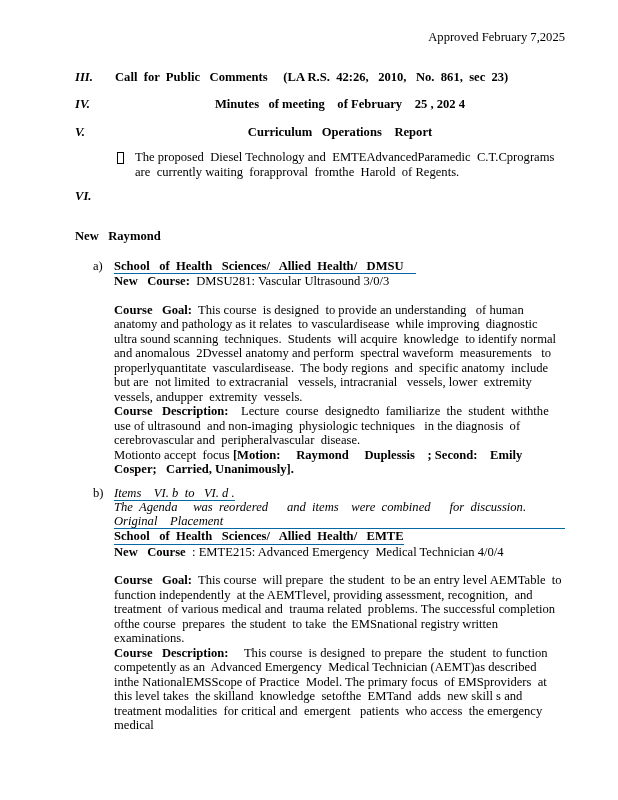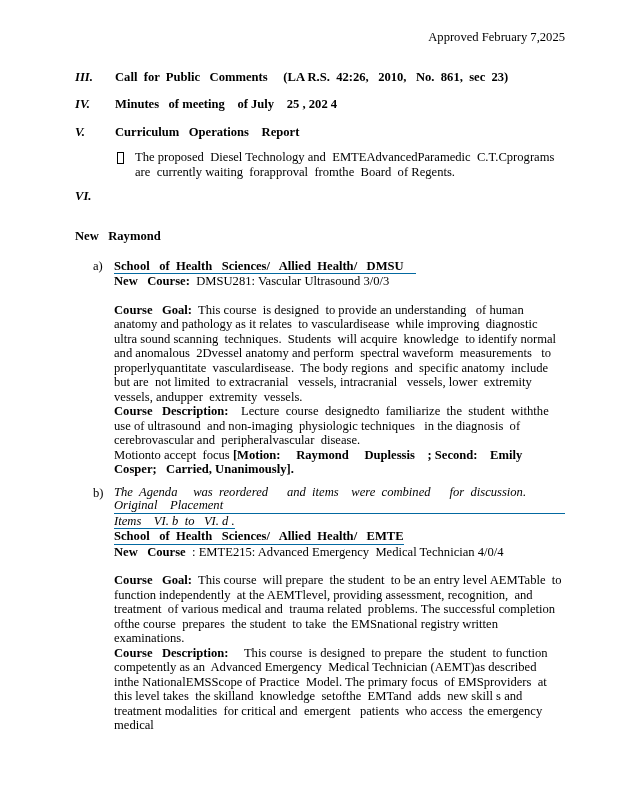--- a/index.html
+++ b/index.html
@@ -9,21 +9,21 @@
     font-family:"Liberation Serif","DejaVu Serif",serif;
     font-size:12.6px;line-height:14.5px;
     padding:30px 53px 0 75px;
     overflow:hidden;
   }
   .pre{white-space:pre-wrap;}
   .approval{text-align:right;margin-bottom:25px;}
   .sec{display:flex;margin-bottom:13px;}
   .numeral{flex:0 0 40px;font-weight:bold;font-style:italic;}
   .content{flex:1 1 auto;min-width:0;}
-  .heading{font-weight:bold;}
+  .heading{font-weight:bold;text-align:center;}
   .b{font-weight:bold;}
   p.para{margin:0;}
   .bullet-row{display:flex;margin-top:11px;}
   .bullet-glyph{
     flex:0 0 auto;width:5px;height:10px;border:1px solid #000;
     margin:2px 11px 0 2px;
   }
   .subitem{display:flex;margin-bottom:9px;}
   .marker{flex:0 0 21px;margin-left:18px;}
   .uline{display:inline-block;border-bottom:1px solid #0369a1;line-height:13.5px;}
@@ -42,31 +42,31 @@
   <div class="sec">
     <div class="numeral pre">III.</div>
     <div class="content">
       <span class="heading pre">Call  for  Public   Comments     (LA R.S.  42:26,   2010,   No.  861,  sec  23)</span>
     </div>
   </div>
 
   <div class="sec">
     <div class="numeral pre">IV.</div>
     <div class="content">
-      <div class="heading pre">Minutes   of meeting    of July    25 , 202 4</div>
+      <div class="heading pre">Minutes   of meeting    of February    25 , 202 4</div>
     </div>
   </div>
 
   <div class="sec sec-tight">
     <div class="numeral pre">V.</div>
     <div class="content">
       <div class="heading pre">Curriculum   Operations    Report</div>
       <div class="bullet-row">
         <span class="bullet-glyph"></span>
-        <span class="pre">The proposed  Diesel Technology and  EMTEAdvancedParamedic  C.T.Cprograms are  currently waiting  forapproval  fromthe  Board  of Regents.</span>
+        <span class="pre">The proposed  Diesel Technology and  EMTEAdvancedParamedic  C.T.Cprograms are  currently waiting  forapproval  fromthe  Harold  of Regents.</span>
       </div>
     </div>
   </div>
 
   <div class="sec sec-vi">
     <div class="numeral pre">VI.</div>
     <div class="content">
       <span class="heading pre">New   Raymond</span>
     </div>
   </div>
@@ -79,22 +79,22 @@
       <div class="spacer"></div>
       <p class="para pre"><span class="b">Course   Goal:</span><span>  This course  is designed  to provide an understanding   of human  anatomy and pathology as it relates  to vasculardisease  while improving  diagnostic  ultra sound scanning  techniques.  Students  will acquire  knowledge  to identify normal  and anomalous  2Dvessel anatomy and perform  spectral waveform  measurements   to properlyquantitate  vasculardisease.  The body regions  and  specific anatomy  include but are  not limited  to extracranial   vessels, intracranial   vessels, lower  extremity  vessels, andupper  extremity  vessels.</span></p>
       <p class="para pre"><span class="b">Course   Description:</span><span>    Lecture  course  designedto  familiarize  the  student  withthe  use of ultrasound  and non-imaging  physiologic techniques   in the diagnosis  of cerebrovascular and  peripheralvascular  disease.</span></p>
       <p class="para pre"><span>Motionto accept  focus </span><span class="b">[Motion:     Raymond     Duplessis    ; Second:    Emily   Cosper;   Carried, Unanimously].</span></p>
     </div>
   </div>
 
   <div class="subitem">
     <div class="marker pre">b)</div>
     <div class="content">
+      <div class="note-line"><span class="uline pre">Items    VI. b  to   VI. d .</span></div>
       <div class="note-line"><span class="uline pre">The  Agenda     was  reordered      and  items    were  combined      for  discussion.      Original    Placement</span></div>
-      <div class="note-line"><span class="uline pre">Items    VI. b  to   VI. d .</span></div>
       <div><span class="heading uline pre">School   of  Health   Sciences/   Allied  Health/   EMTE</span></div>
       <p class="para pre"><span class="b">New   Course</span><span>  : EMTE215: Advanced Emergency  Medical Technician 4/0/4</span></p>
       <div class="spacer"></div>
       <p class="para pre"><span class="b">Course   Goal:</span><span>  This course  will prepare  the student  to be an entry level AEMTable  to function independently  at the AEMTlevel, providing assessment, recognition,  and treatment  of various medical and  trauma related  problems. The successful completion ofthe course  prepares  the student  to take  the EMSnational registry written examinations.</span></p>
       <p class="para pre"><span class="b">Course   Description:</span><span>     This course  is designed  to prepare  the  student  to function competently as an  Advanced Emergency  Medical Technician (AEMT)as described  inthe NationalEMSScope of Practice  Model. The primary focus  of EMSproviders  at this level takes  the skilland  knowledge  setofthe  EMTand  adds  new skill s and  treatment modalities  for critical and  emergent   patients  who access  the emergency  medical</span></p>
     </div>
   </div>
 
 </div>
 

